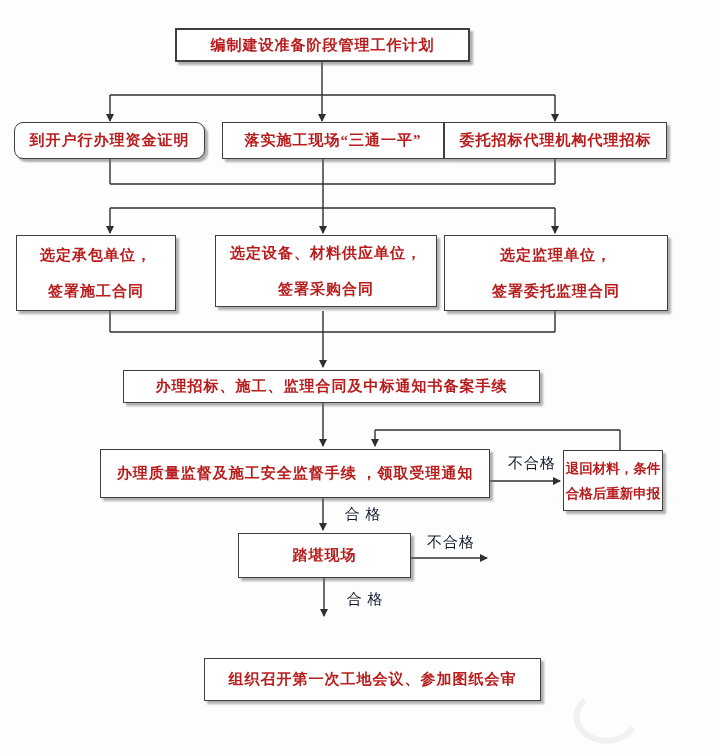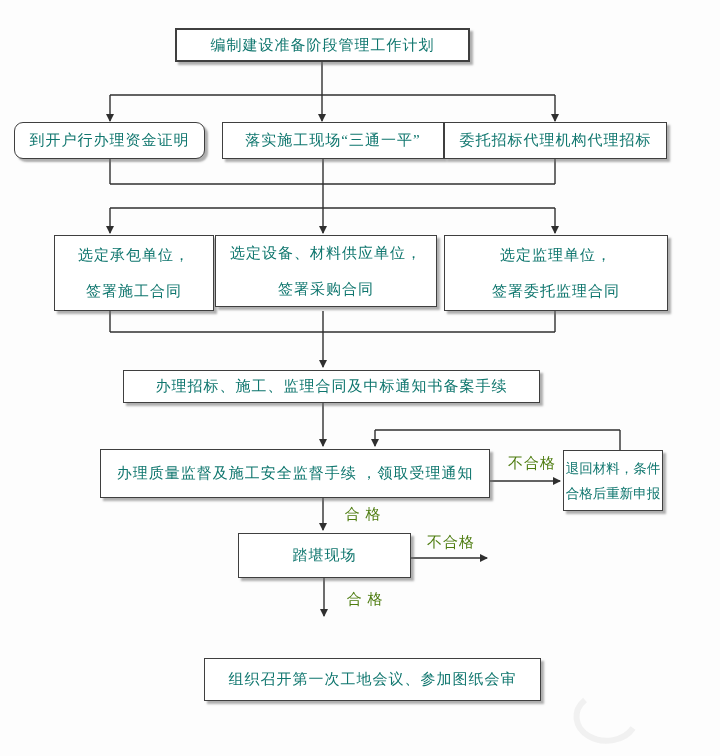--- a/index.html
+++ b/index.html
@@ -13,42 +13,43 @@
   .stage{position:absolute;inset:0;width:720px;height:756px;}
   .connectors{position:absolute;left:0;top:0;width:720px;height:756px;}
   .node{
     position:absolute;
     box-sizing:border-box;
     background:#ffffff;
     border:1.5px solid #3f3f3f;
     box-shadow:3px 3px 2px rgba(110,110,110,0.55);
     display:flex;align-items:center;justify-content:center;
     text-align:center;
-    color:#0f766e;
+    color:#b91c1c;
     font-size:15px;
     letter-spacing:1px;
     white-space:pre-line;
     line-height:1.5;
     z-index:2;
+    font-weight:bold;
   }
   .node.tall{line-height:36px;}
   .edge-label{
     position:absolute;
-    color:#4d7c0f;
+    color:#0f172a;
     font-size:15px;
     letter-spacing:1px;
     text-align:center;
     z-index:3;
   }
   
   #n-plan      {left:175px;top:28px; width:295px;height:34px;border-width:2px;}
   #n-fund      {left:14px; top:122px;width:191px;height:37px;border-radius:9px;}
   #n-site      {left:215px;top:122px;width:222px;height:37px;margin-left:7px;}
   #n-agency    {left:444px;top:122px;width:223px;height:37px;}
-  #n-contractor{left:16px; top:235px;width:160px;height:76px;margin-left:38px;}
+  #n-contractor{left:16px; top:235px;width:160px;height:76px;}
   #n-supplier  {left:215px;top:235px;width:222px;height:72px;text-align:center;}
   #n-supervisor{left:444px;top:235px;width:224px;height:76px;}
   #n-record    {left:123px;top:370px;width:417px;height:33px;}
   #n-quality   {left:100px;top:449px;width:390px;height:49px;}
   #n-return    {left:563px;top:450px;width:100px;height:61px;font-size:13.5px;letter-spacing:0;line-height:25px;}
   #n-visit     {left:238px;top:533px;width:173px;height:45px;}
   #n-reject    {left:490px;top:536px;width:208px;height:110px;}
   #n-permit    {left:237px;top:619px;width:174px;height:45px;}
   #n-meeting   {left:156px;top:658px;width:337px;height:43px;margin-left:48px;}
   

